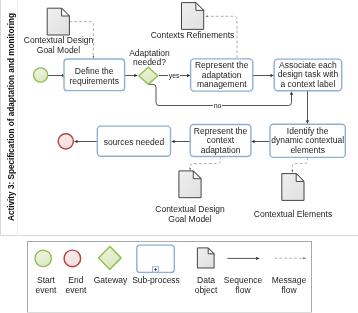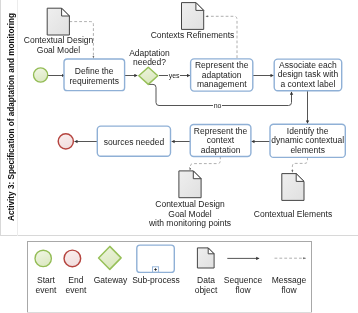--- a/index.html
+++ b/index.html
@@ -178,21 +178,20 @@
     <div class="tlbl" style="left:10px;top:36.2px;width:97px;height:19.4px;line-height:9.7px;">
       <span>Contextual Design</span>
       <span>Goal Model</span>
     </div>
     <div class="tlbl" style="left:142px;top:30.5px;width:101px;height:10px;">
       <span>Contexts  Refinements</span>
     </div>
     <div class="tlbl" style="left:124px;top:199.5px;width:132px;height:30px;">
       <span>Contextual Design</span>
       <span>Goal Model</span>
-      <span>with monitoring points</span>
     </div>
     <div class="tlbl" style="left:239px;top:210px;width:108px;height:10px;">
       <span>Contextual Elements</span>
     </div>
   </div>
 
   <div class="legend-box">
     <svg class="legend-svg" width="284" height="52" viewBox="0 0 284 52">
       <circle class="startev" cx="15.2" cy="16.4" r="8.2"></circle>
       <circle class="endev" cx="44.35" cy="16.4" r="8.3"></circle>

